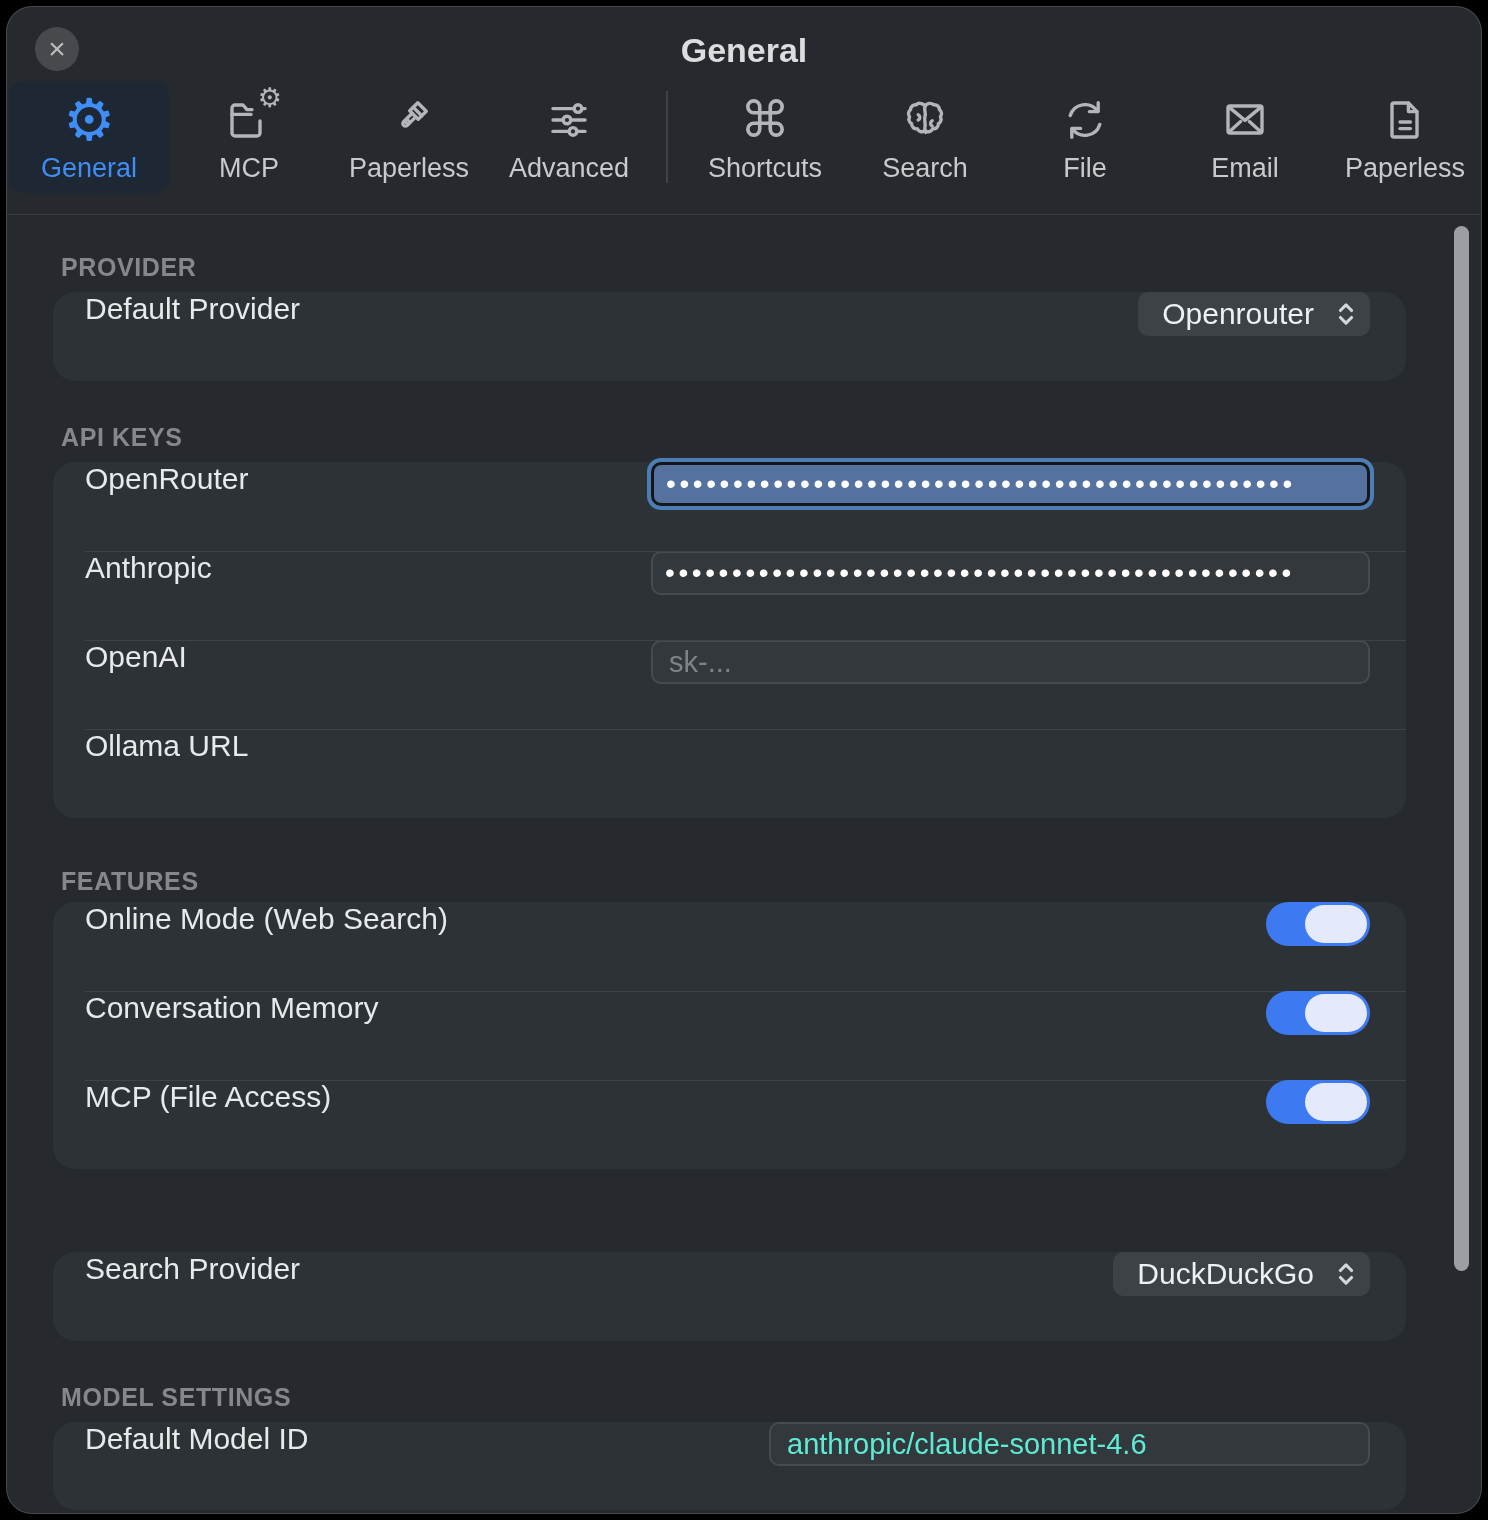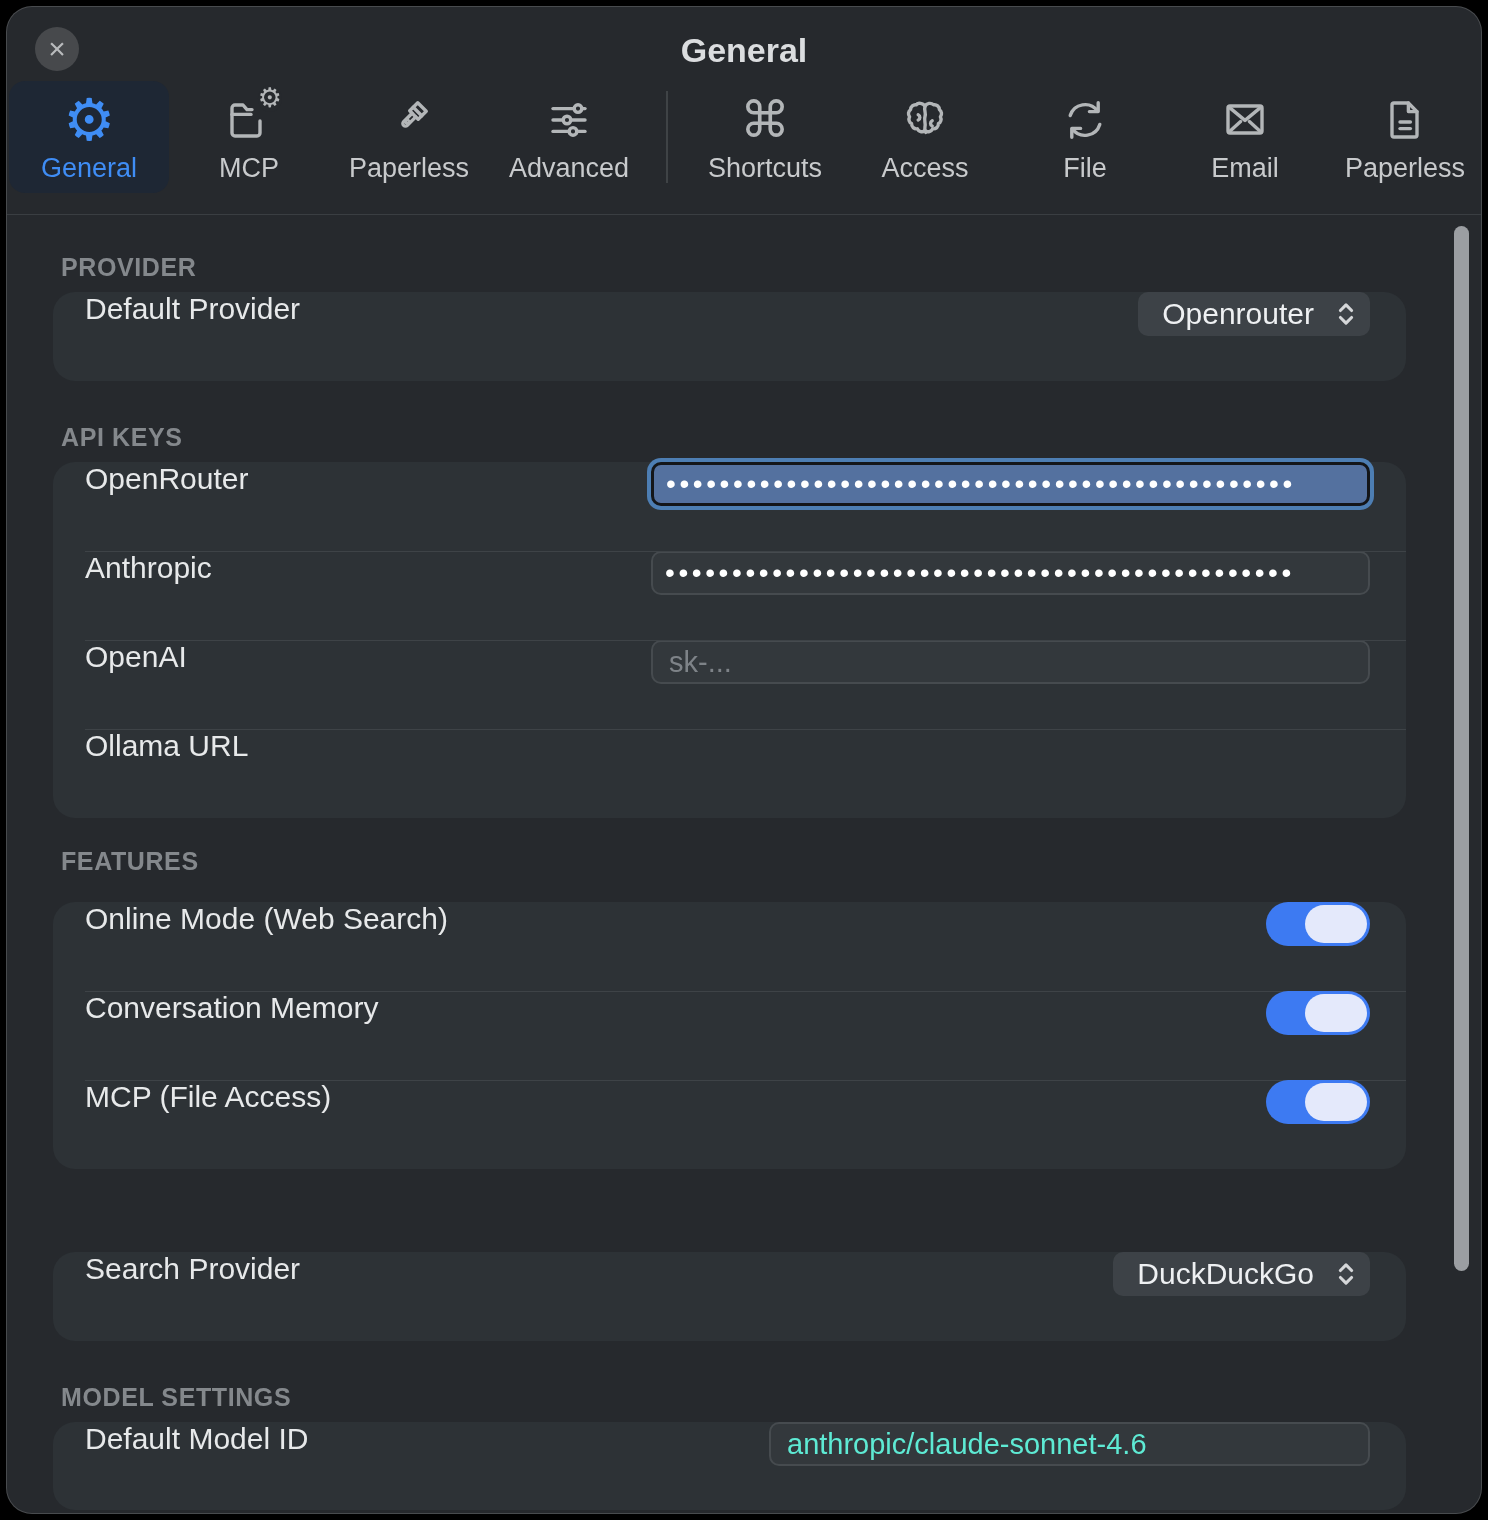--- a/index.html
+++ b/index.html
@@ -114,21 +114,21 @@
 
       <div class="tab">
         <span class="ticon">
           <svg class="svg-icon" width="48" height="48" viewBox="0 0 24 24" fill="none" stroke="currentColor" stroke-width="1.7" stroke-linecap="round" stroke-linejoin="round">
             <path d="M12 5.2 c0.8-1.7 3-2 4.3-0.8 c1.5-0.3 2.9 0.9 2.9 2.4 c1.2 0.8 1.4 2.5 0.5 3.6 c0.7 1.2 0.2 2.8-1 3.4 c0.1 1.6-1.3 2.9-2.9 2.6 c-0.6 1.4-2.4 1.9-3.8 1 c-1.4 0.9-3.2 0.4-3.8-1 c-1.6 0.3-3-1-2.9-2.6 c-1.2-0.6-1.7-2.2-1-3.4 c-0.9-1.1-0.7-2.8 0.5-3.6 c0-1.5 1.4-2.7 2.9-2.4 C8.2 3.2 11.2 3.5 12 5.2 z"></path>
             <path d="M12 5.2 c-0.6 2.2 0.6 3.2 0 5 c-0.6 1.8 0.4 3.4 0 5 c-0.3 1.3-0.2 2 0.4 3"></path>
             <path d="M8.6 9.4 c1.1 0.5 1.1 2.1 0 2.6"></path>
             <path d="M15.6 12.4 c-1.1 0.5-1.1 2.1 0 2.6"></path>
           </svg>
         </span>
-        <span class="tlabel">Access</span>
+        <span class="tlabel">Search</span>
       </div>
 
       <div class="tab">
         <span class="ticon">
           <svg class="svg-icon" width="48" height="48" viewBox="0 0 24 24" fill="none" stroke="currentColor" stroke-width="1.7" stroke-linecap="round" stroke-linejoin="round">
             <path d="M4.6 9.8 a7.8 7.8 0 0 1 13.7 -2.3"></path>
             <path d="M18.6 3.4 v4.4 h-4.4"></path>
             <path d="M19.4 14.2 a7.8 7.8 0 0 1 -13.7 2.3"></path>
             <path d="M5.4 20.6 v-4.4 h4.4"></path>
           </svg>
@@ -189,21 +189,21 @@
     </div>
     <div class="row">
       <span class="row-label">OpenAI</span>
       <input class="text-input key-input" placeholder="sk-..." style="">
     </div>
     <div class="row">
       <span class="row-label">Ollama URL</span>
     </div>
   </div>
 
-  <div class="section-header" style="top:840px;">FEATURES</div>
+  <div class="section-header" style="top:860px;">FEATURES</div>
   <div class="card" style="top:895px;">
     <div class="row">
       <span class="row-label">Online Mode (Web Search)</span>
       <div class="toggle">
           <div class="knob"></div>
         </div>
     </div>
     <div class="row">
       <span class="row-label">Conversation Memory</span>
       <div class="toggle">

